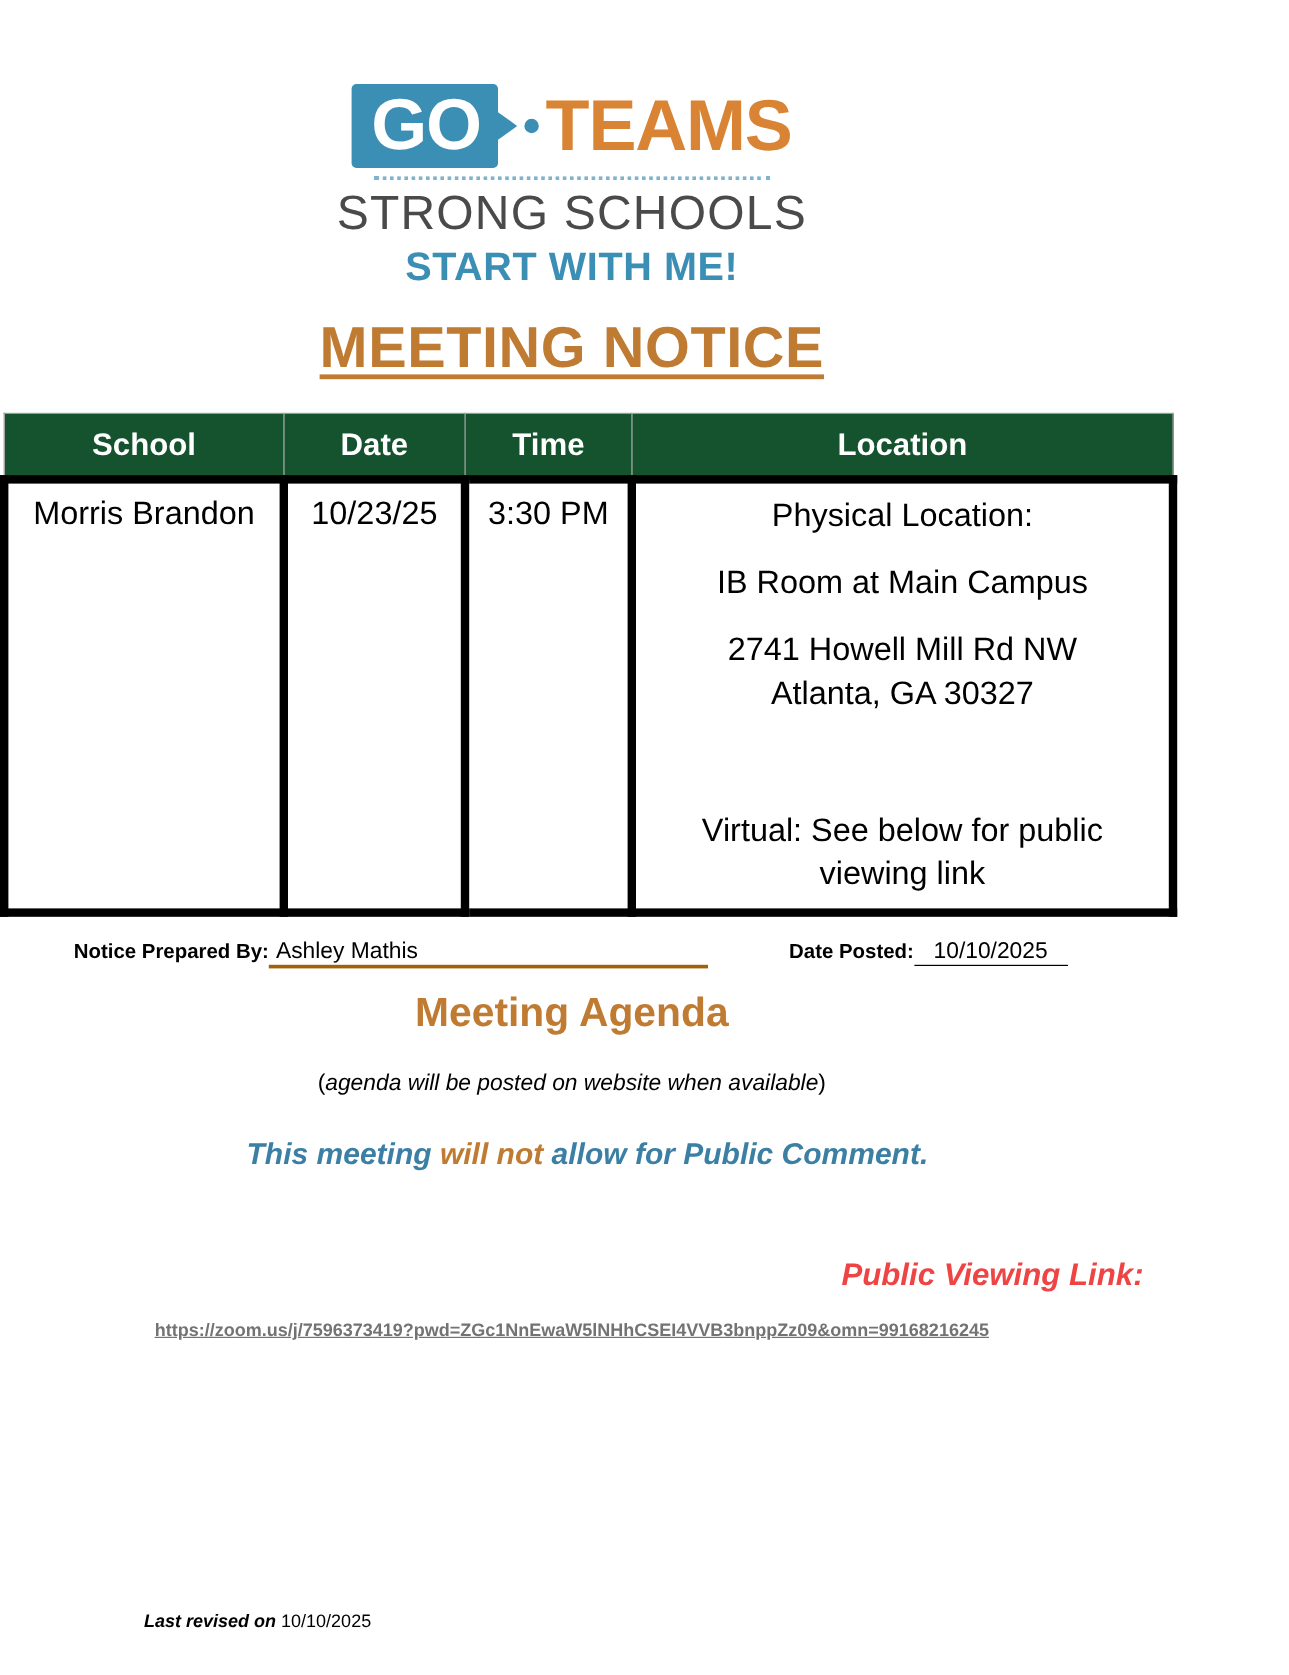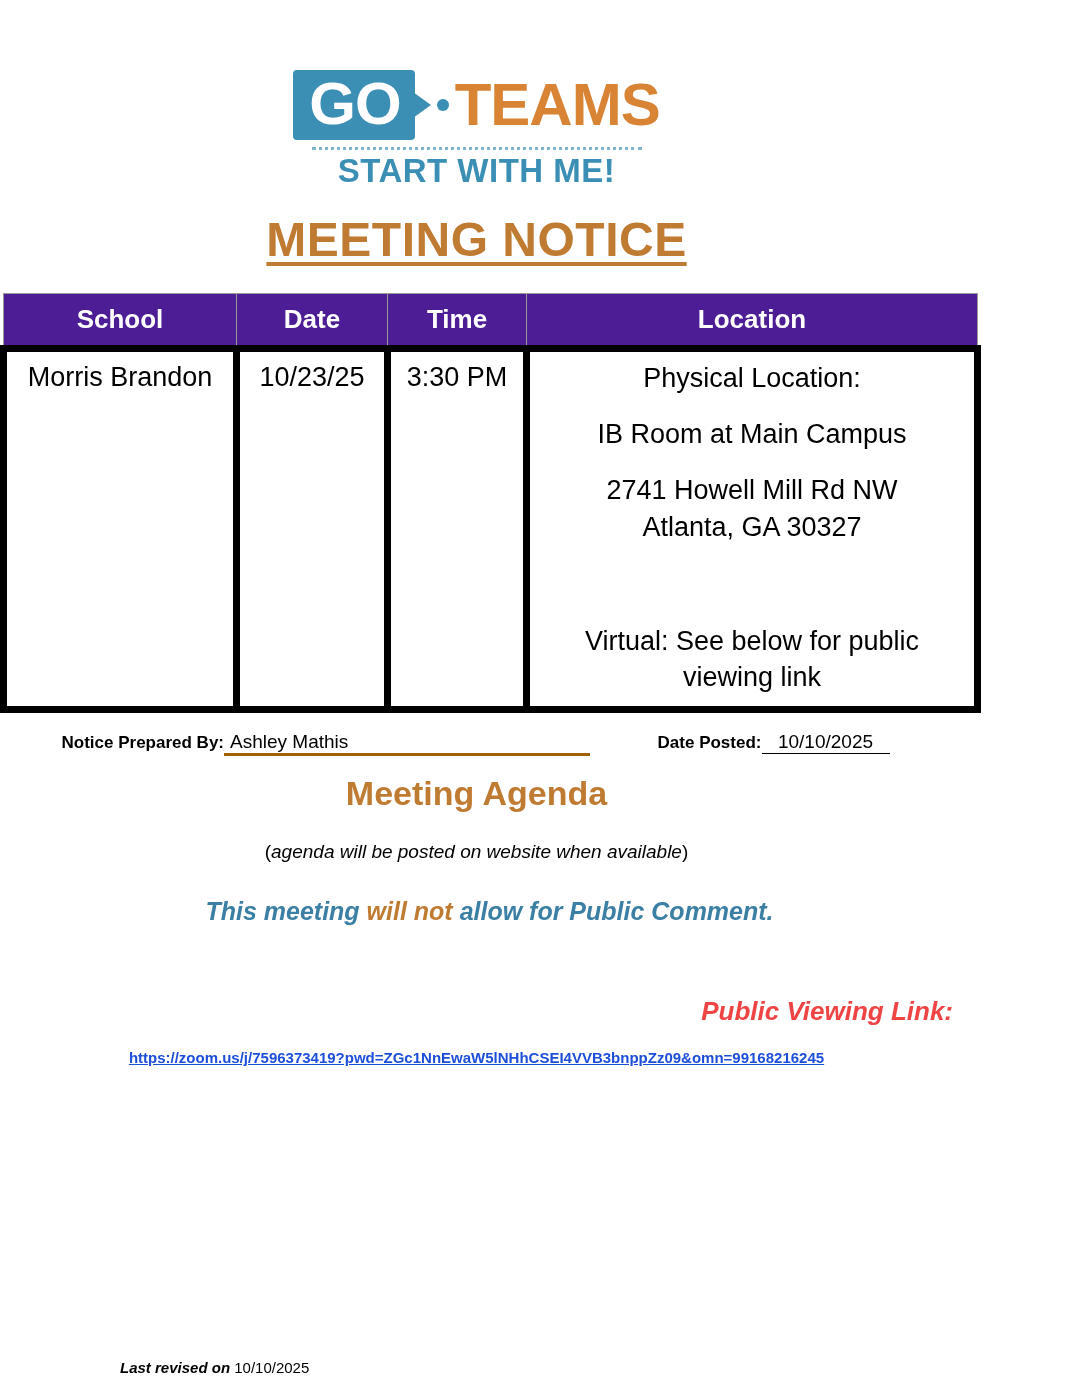--- a/index.html
+++ b/index.html
@@ -110,21 +110,21 @@
   }
 
   
   .notice-table {
     width: 938px;
     margin: 26px auto 0 auto;
     border-collapse: collapse;
     table-layout: fixed;
   }
   .notice-table th {
-    background: #4c1d95;
+    background: #14532d;
     color: #ffffff;
     font-family: "Liberation Sans", sans-serif;
     font-weight: bold;
     font-size: 26px;
     padding: 10px 4px;
     border: 1px solid #9a9a9a;
     text-align: center;
   }
   .notice-table td {
     border: 7px solid #000000;
@@ -218,49 +218,50 @@
     font-size: 26px;
     color: #ef4444;
     margin-top: 70px;
   }
   .viewing-link {
     display: block;
     text-align: center;
     margin-top: 22px;
     font-size: 15px;
     font-weight: bold;
-    color: #1d4ed8;
+    color: #737373;
     text-decoration: underline;
     word-break: break-all;
     padding: 0 60px;
   }
 
   .footer {
     position: absolute;
     left: 120px;
-    bottom: 44px;
+    bottom: 60px;
     font-size: 15px;
   }
   .footer b {
     font-weight: bold;
     font-style: italic;
   }
 </style>
 </head>
 <body>
 
 <div class="page">
 
   <div class="logo-block">
     <div class="logo-row">
       <span class="logo-go">GO</span>
       <span class="logo-dot"></span>
       <span class="logo-teams">TEAMS</span>
     </div>
     <div class="logo-dotline"></div>
+    <div class="logo-strong">STRONG SCHOOLS</div>
     <div class="logo-start">START WITH ME!</div>
   </div>
 
   <div class="doc-title">MEETING NOTICE</div>
 
   <table class="notice-table">
     <thead>
       <tr>
         <th class="col-school">School</th>
         <th class="col-date">Date</th>

